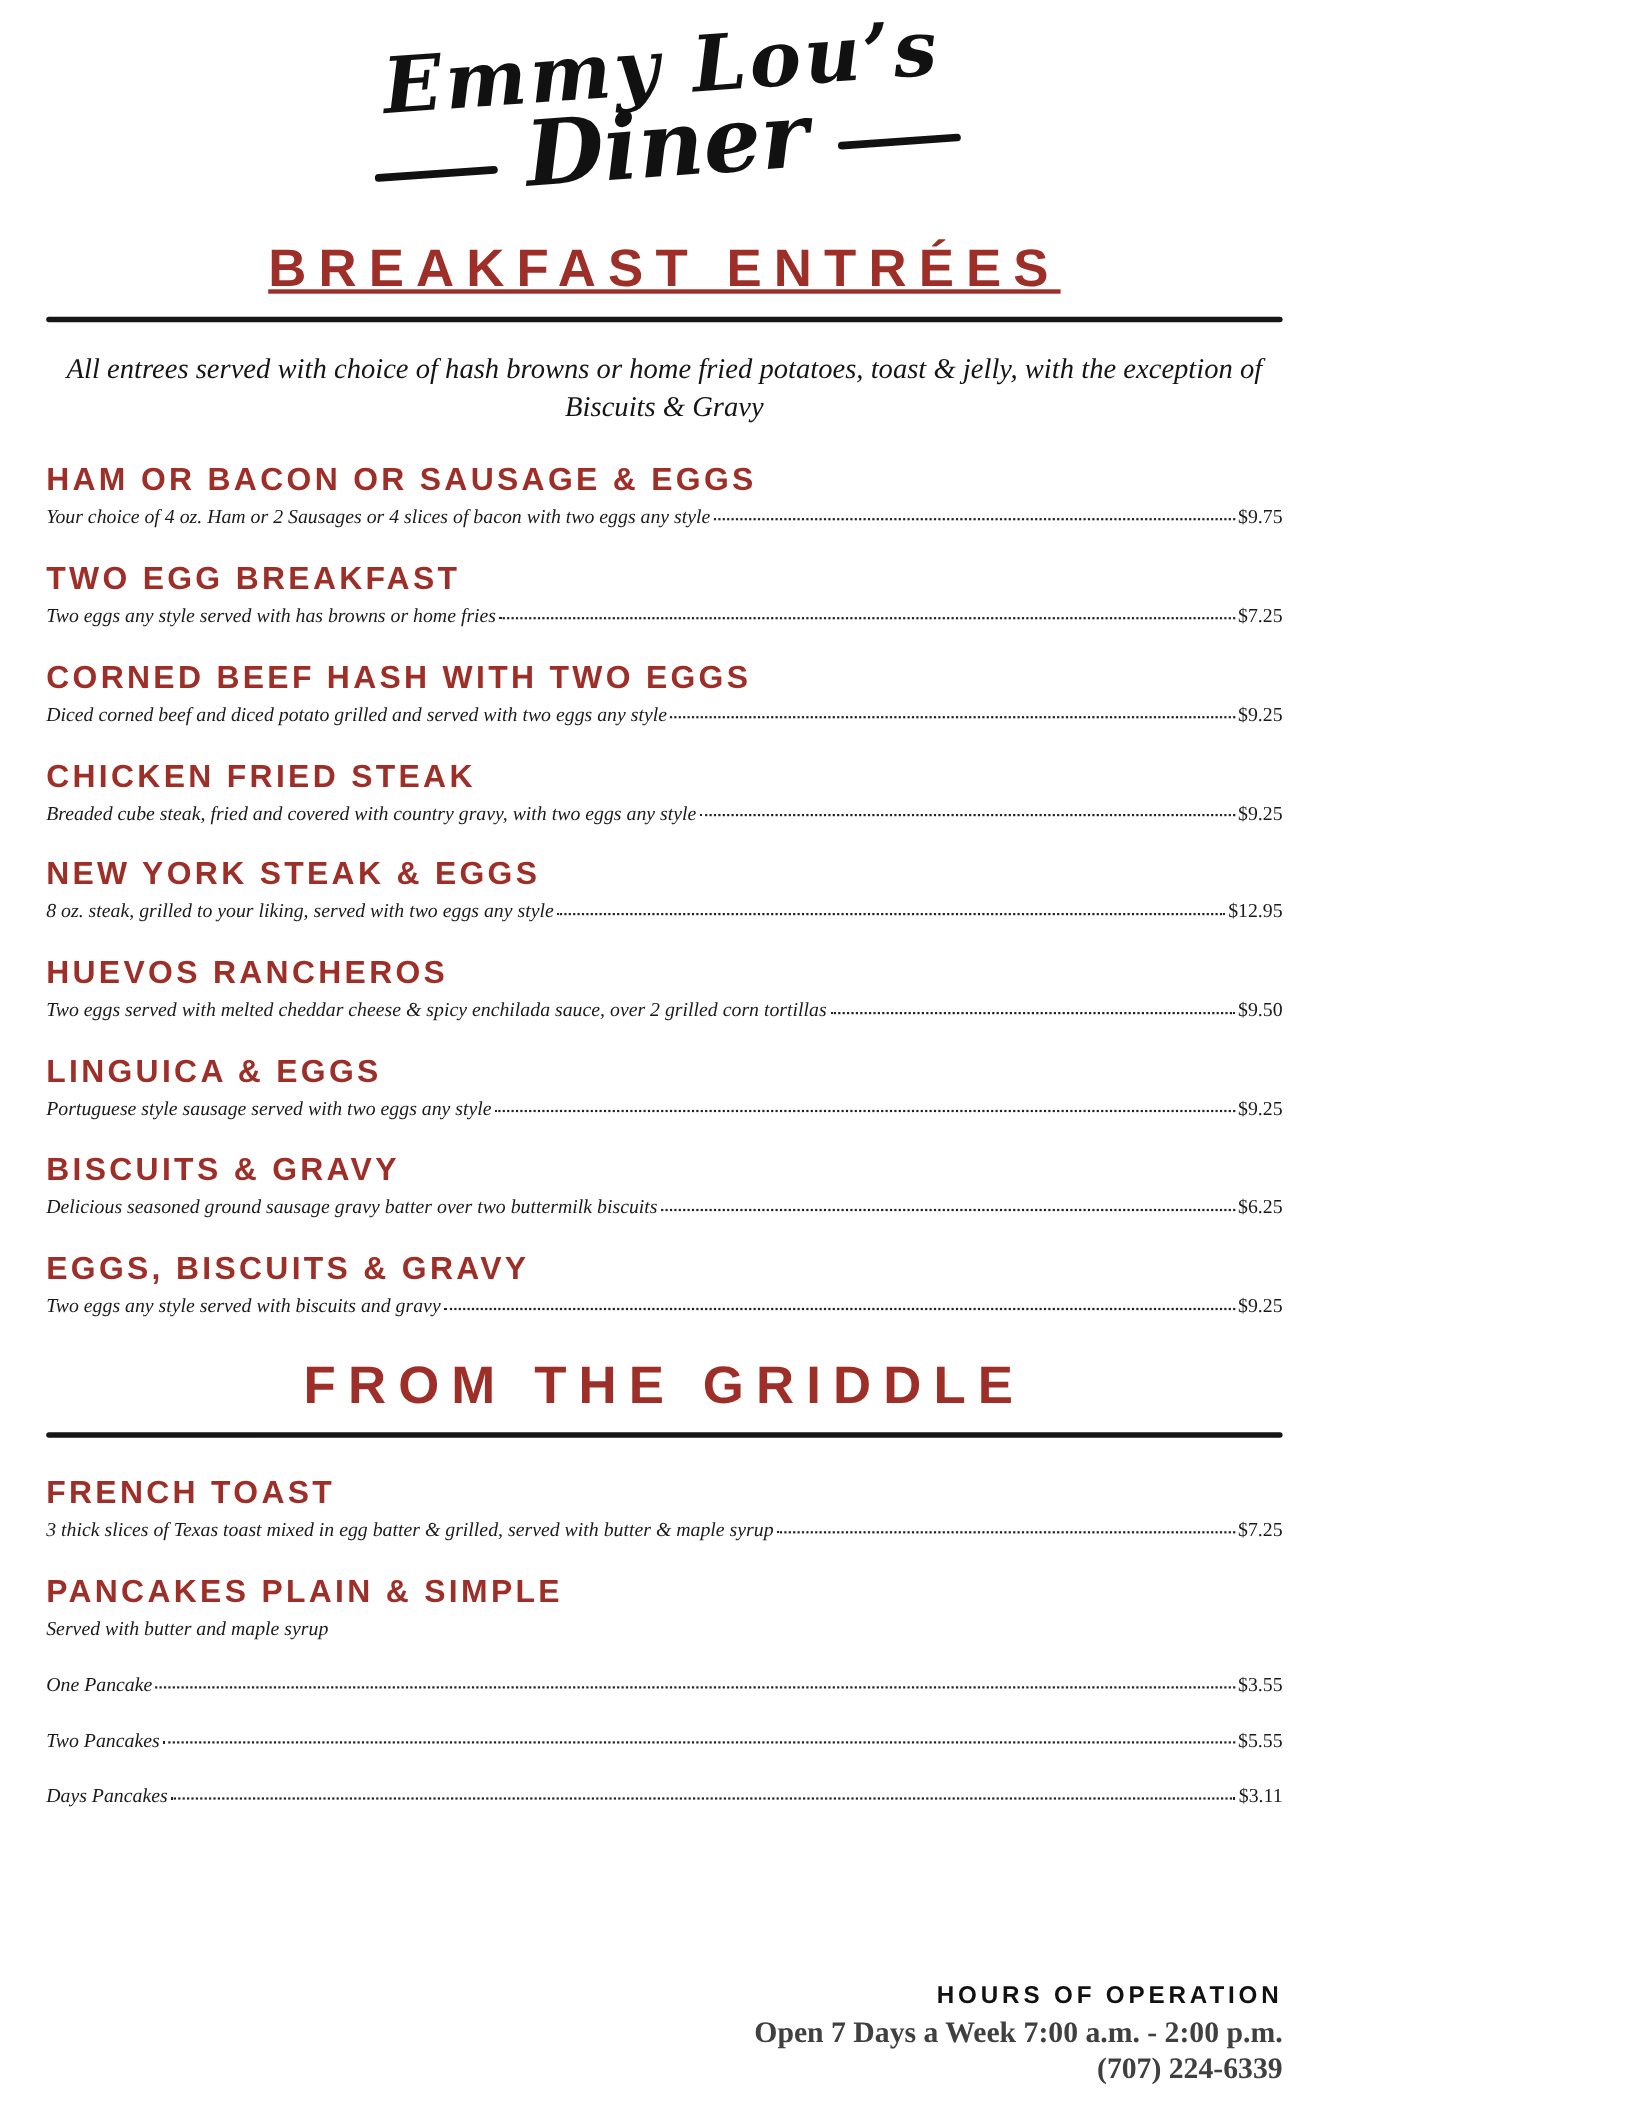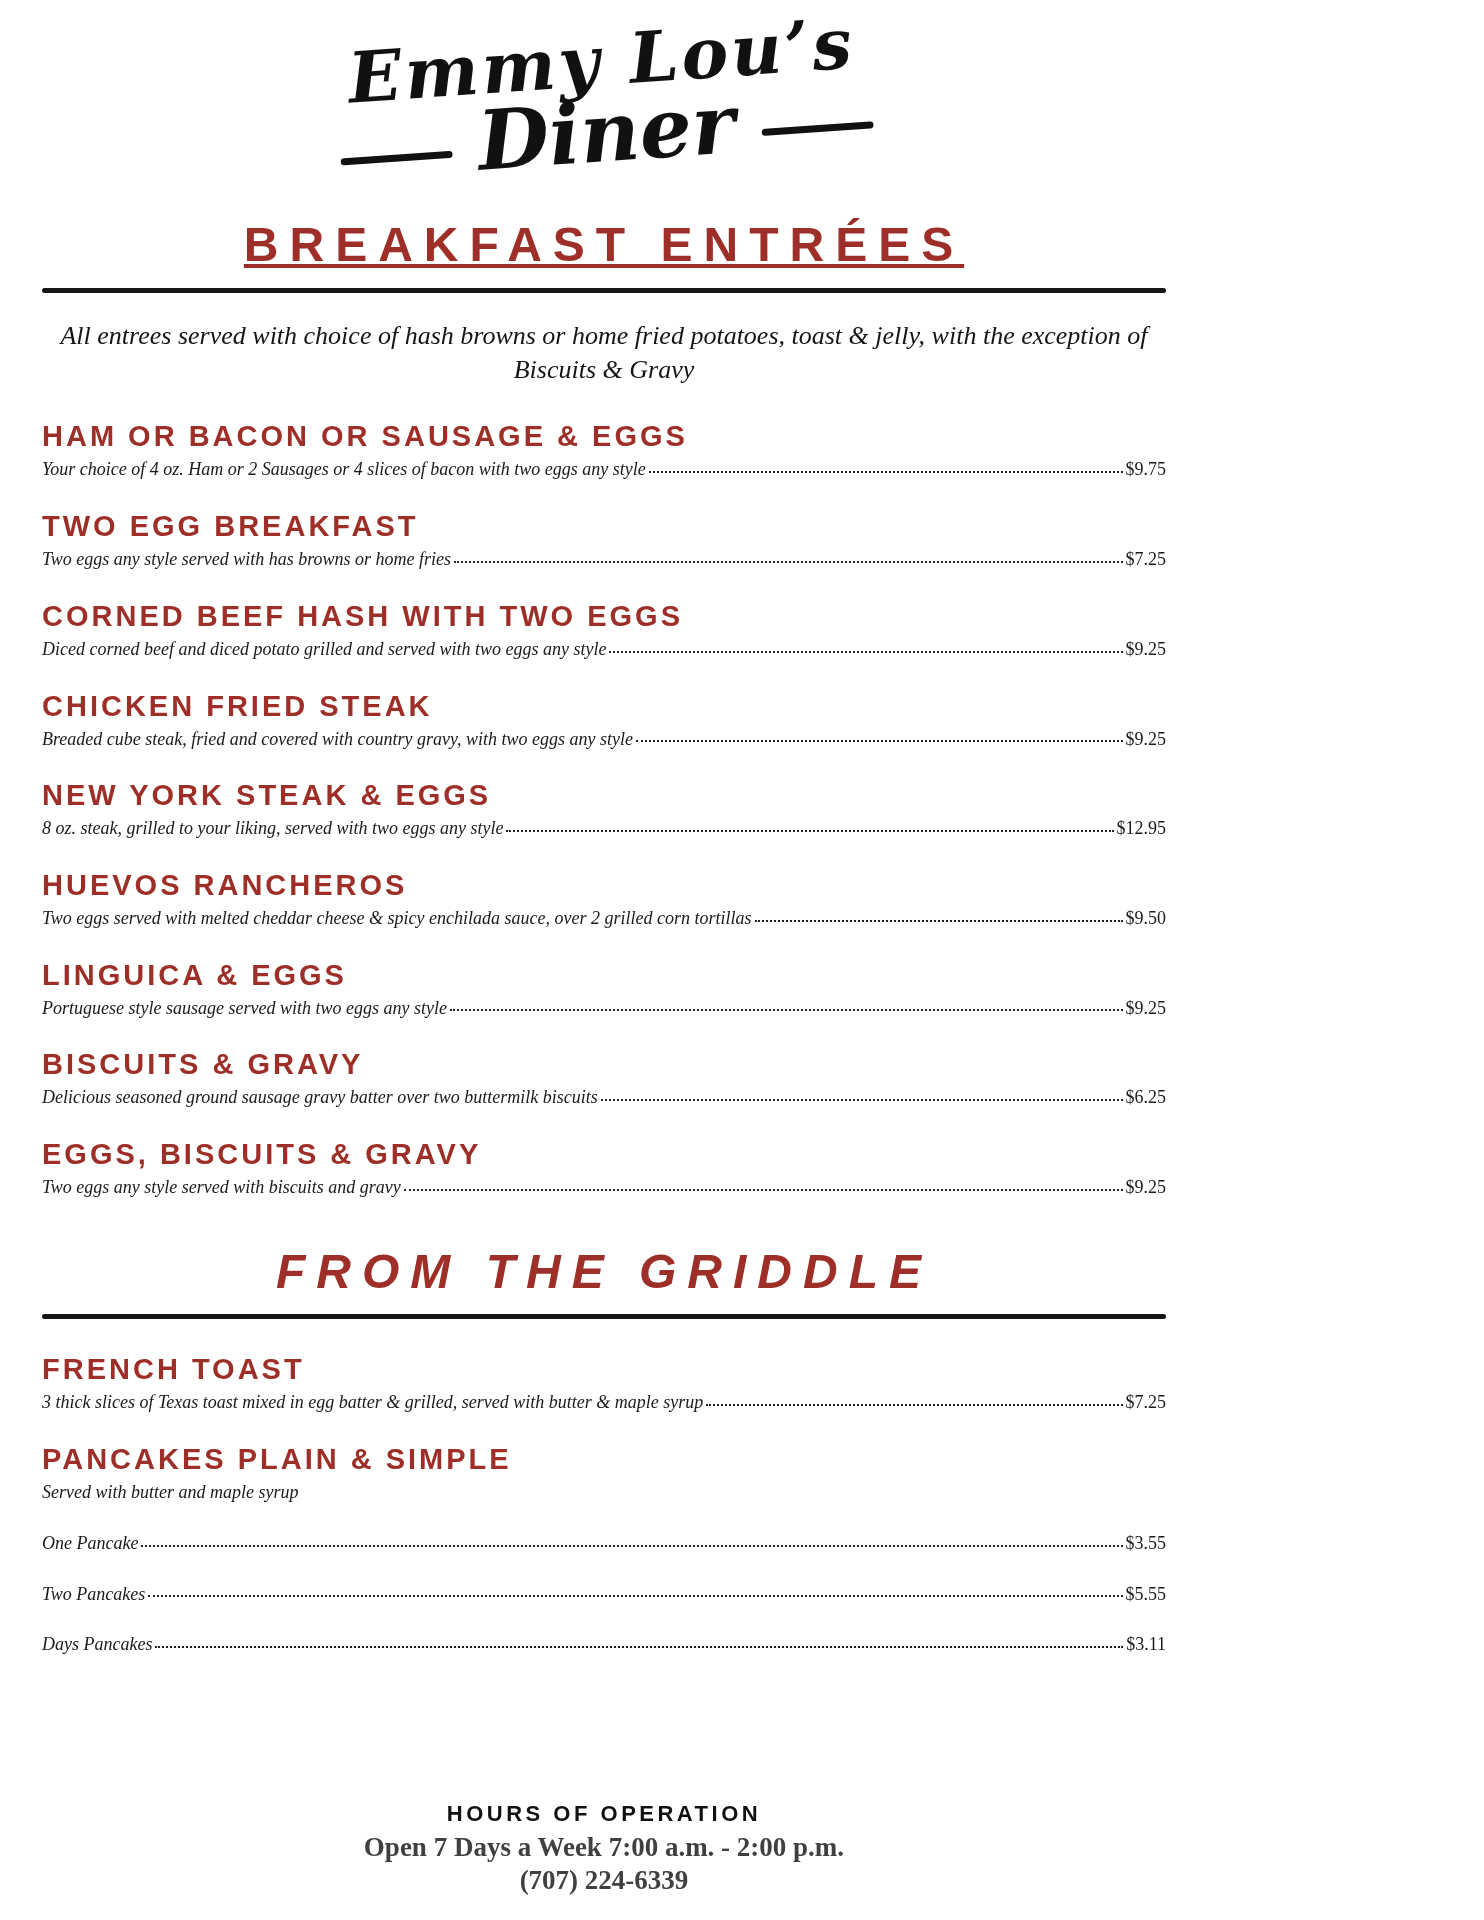--- a/index.html
+++ b/index.html
@@ -51,21 +51,21 @@
   .section-title{
     text-align:center;
     font-family:"Liberation Sans", sans-serif;
     font-weight:bold;
     font-size:48px;
     line-height:1.1;
     letter-spacing:11px;
     color:var(--accent, #9e2f28);
   }
   .section-title.first{ margin-top:44px;text-decoration:underline; }
-  .section-title.second{ margin-top:18px;font-style:italic; }
+  .section-title.second{ margin-top:6px; }
   .section-divider{
     height:5px;
     background:#161616;
     border-radius:3px;
     margin-top:16px;
   }
   .section-note{
     text-align:center;
     font-style:italic;
     font-size:26px;
@@ -105,21 +105,21 @@
   }
   .item-price{
     white-space:nowrap;
     flex-shrink:0;
   }
   .item.no-name{ margin-top:16px; }
 
   
   .footer{
     margin-top:auto;
-    text-align:center;
+    text-align:right;
   }
   .footer-title{
     font-family:"Liberation Sans", sans-serif;
     font-weight:bold;
     font-size:22px;
     letter-spacing:3.5px;
     color:#111;
     margin-bottom:4px;
   }
   .footer-line{

